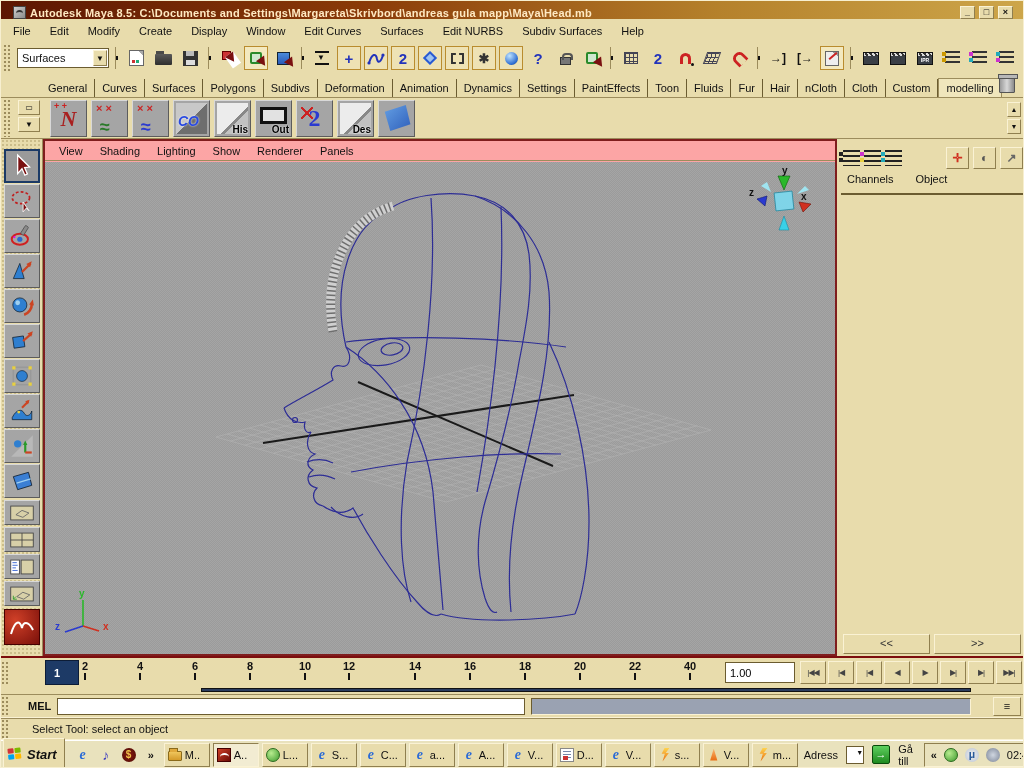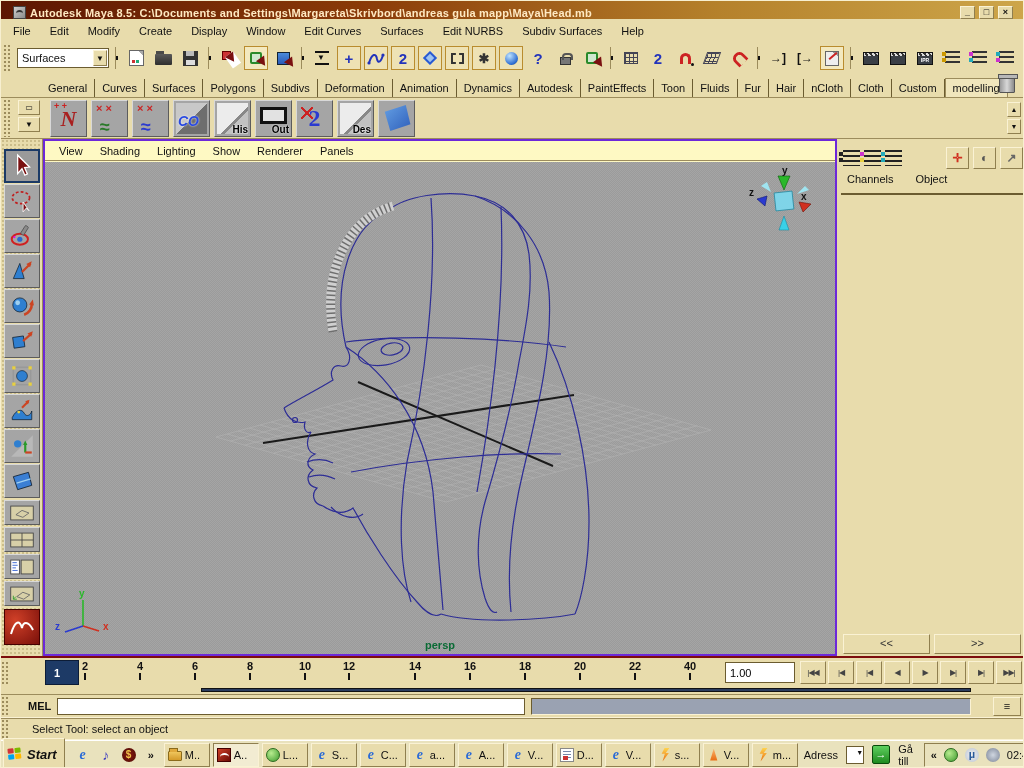--- a/index.html
+++ b/index.html
@@ -92,21 +92,21 @@
   #shelf-scroll{margin-left:auto;margin-right:4px;display:flex;flex-direction:column;gap:2px}
   #shelf-scroll .sw{width:14px;height:15px;font-size:7px;line-height:14px;text-align:center}
   
   #toolbox{position:absolute;left:0;top:138px;width:42px;height:517px;padding-top:10px;display:flex;flex-direction:column;align-items:center;gap:1px;border-right:1px solid #9c8c5c;background-image:radial-gradient(#cbbd8a 25%,transparent 26%);background-size:4px 4px}
   .tool{width:36px;height:34px;background:#a5a5a5;border:1px solid;border-color:#d8d8d8 #5c5c5c #5c5c5c #d8d8d8;display:flex;align-items:center;justify-content:center;flex:0 0 auto}
   .tool.active{border:2px solid #1b3a66;background:#9a9a9a}
   .tool svg{width:26px;height:26px;display:block}
   .laybtn{width:36px;height:25px;margin-top:1px}
   .maya-logo{width:36px;height:36px;margin-top:2px;background:radial-gradient(circle at 30% 30%,#d04028,#7a100a);border:1px solid #400;display:flex;align-items:center;justify-content:center}
   
-  #viewport{position:absolute;left:42px;top:138px;width:794px;height:517px;border:2px solid #6d28d9;background:#fef9c3}
+  #viewport{position:absolute;left:42px;top:138px;width:794px;height:517px;border:2px solid #7f1d1d;background:#fca5a5}
   #vmenu{height:20px;display:flex;align-items:center;gap:17px;padding-left:14px;border-bottom:1px solid #9c8c5c}
   #vcanvas{position:absolute;left:0;top:21px;right:0;bottom:0;overflow:hidden;
      background-image:repeating-conic-gradient(#a5a5a5 0% 25%,#9b9b9b 25% 50%);background-size:2px 2px}
   #vcanvas svg.scene{position:absolute;inset:0}
   #persp-label{position:absolute;left:0;right:0;bottom:3px;text-align:center;font-weight:bold;color:#0a6b35}
   #compass{position:absolute;right:14px;top:4px}
   #axis-sm{position:absolute;left:8px;bottom:18px}
   .axlbl{font:bold 10px "Liberation Sans",sans-serif}
   
   #rightpanel{position:absolute;left:838px;top:138px;width:186px;height:517px}
@@ -322,21 +322,21 @@
   <div class="row" id="shelftabs">
 
   <span class="shtab">General</span>
       <span class="shtab">Curves</span>
       <span class="shtab">Surfaces</span>
       <span class="shtab">Polygons</span>
       <span class="shtab">Subdivs</span>
       <span class="shtab">Deformation</span>
       <span class="shtab">Animation</span>
       <span class="shtab">Dynamics</span>
-      <span class="shtab">Autodesk</span>
+      <span class="shtab">Settings</span>
       <span class="shtab">PaintEffects</span>
       <span class="shtab">Toon</span>
       <span class="shtab">Fluids</span>
       <span class="shtab">Fur</span>
       <span class="shtab">Hair</span>
       <span class="shtab">nCloth</span>
       <span class="shtab">Cloth</span>
       <span class="shtab">Custom</span>
       <span class="shtab active">modelling</span>
     </div>
@@ -610,21 +610,20 @@
         <text x="54" y="34" class="axlbl" fill="#111">x</text>
       </svg>
       <svg id="axis-sm" width="60" height="50" viewBox="0 0 60 50">
         <path d="M30 40 L30 14" stroke="#2ab82a" stroke-width="1.6"></path>
         <path d="M30 40 L12 46" stroke="#2a3ad0" stroke-width="1.6"></path>
         <path d="M30 40 L46 45" stroke="#d03020" stroke-width="1.6"></path>
         <text x="26" y="11" class="axlbl" fill="#2ab82a">y</text>
         <text x="2" y="44" class="axlbl" fill="#2a3ad0">z</text>
         <text x="50" y="44" class="axlbl" fill="#d03020">x</text>
       </svg>
-      <div id="persp-label">persp</div>
     </div>
   </div>
 
   <div id="rightpanel">
     <div id="cb-icons">
       <span class="chico" style="--c1:#222;--c2:#222"></span>
       <span class="chico" style="--c1:#c3c;--c2:#e8d040"></span>
       <span class="chico" style="--c1:#2ab;--c2:#2ab"></span>
       <span style="flex:1"></span>
       <span class="cb-btn raised">

